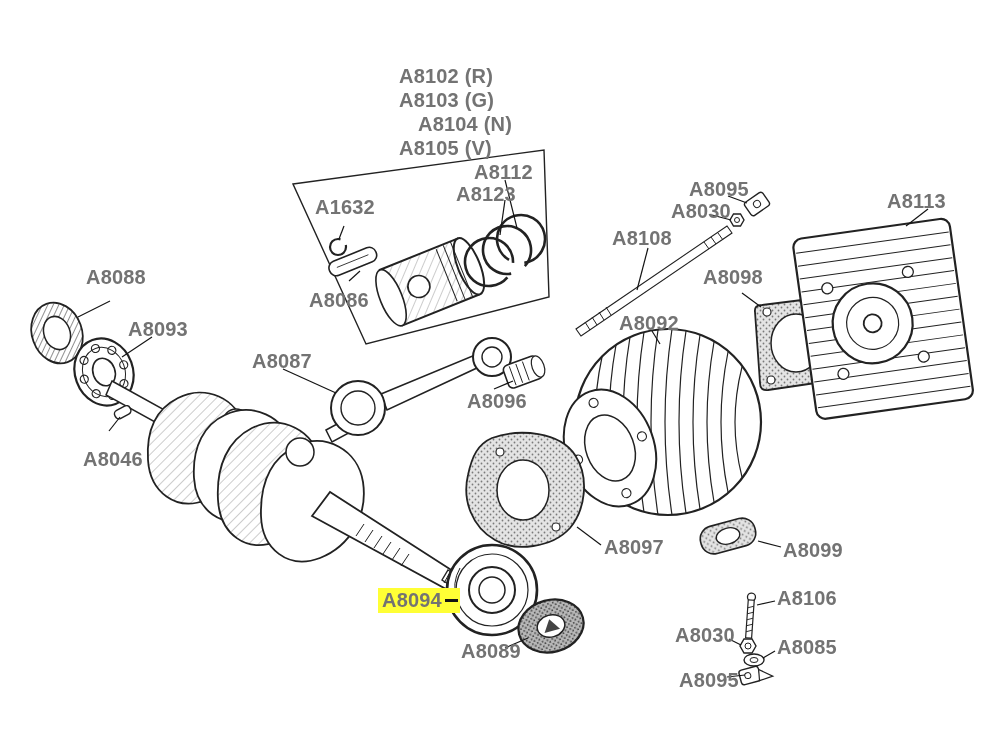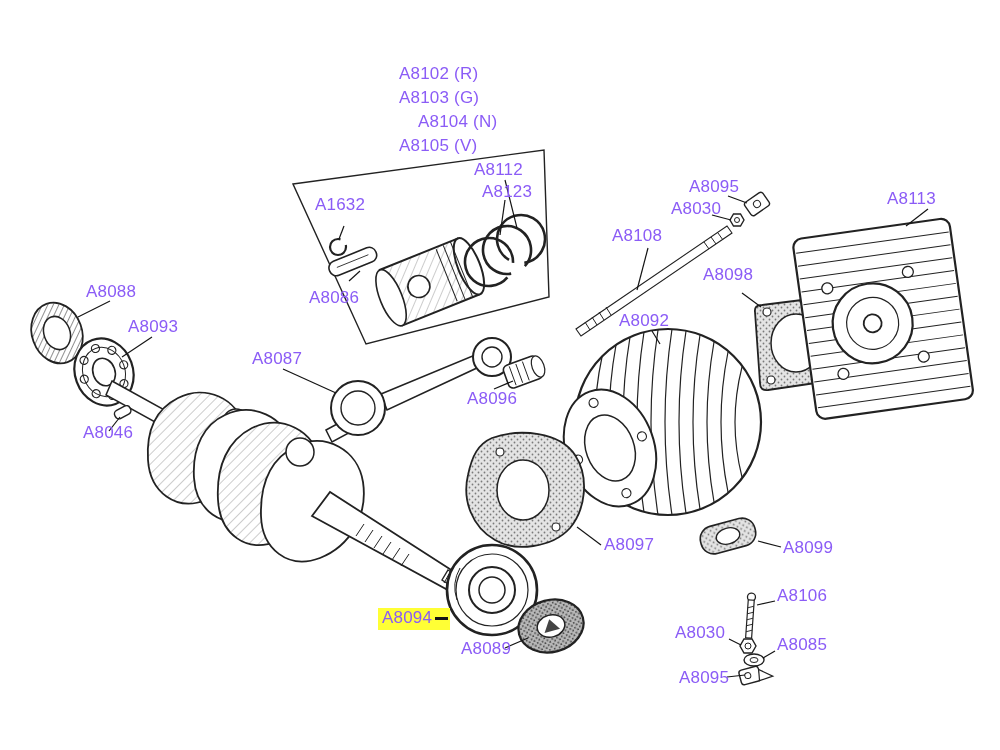--- a/index.html
+++ b/index.html
@@ -2,26 +2,26 @@
 <html><head>
 <meta charset="utf-8">
 <style>
   html,body{margin:0;padding:0;}
   .stage{
     position:relative;width:1000px;height:750px;background:#ffffff;
     font-family:"Liberation Sans",sans-serif;overflow:hidden;
   }
   .stage svg{position:absolute;left:0;top:0;}
   .lbl{
-    position:absolute;font-weight:normal;font-size:17px;color:#8b5cf6;
+    position:absolute;font-weight:bold;font-size:20px;color:#737373;
     white-space:nowrap;letter-spacing:.2px;line-height:1.1;
   }
   .lbl.hl{
     background:#ffff35;padding:1px 2px 2px 4px;
-    display:flex;align-items:center;gap:3px;margin-top:20px;
+    display:flex;align-items:center;gap:3px;
   }
   .dash{display:inline-block;width:13px;height:0;border-top:3px solid #141414;}
 </style>
 </head>
 <body>
 
 <div class="stage">
 
 <svg width="1000" height="750" viewBox="0 0 1000 750">
   <defs>
@@ -298,27 +298,27 @@
     <line x1="505" y1="180" x2="517" y2="228"></line>
     <line x1="505" y1="200" x2="500" y2="235"></line>
   </g>
 </svg>
 
 <div class="lbl" style="left:399px;top:65px">A8102 (R)</div>
 <div class="lbl" style="left:399px;top:89px">A8103 (G)</div>
 <div class="lbl" style="left:418px;top:113px">A8104 (N)</div>
 <div class="lbl" style="left:399px;top:137px">A8105 (V)</div>
 <div class="lbl" style="left:474px;top:161px">A8112</div>
-<div class="lbl" style="left:482px;top:183px">A8123</div>
+<div class="lbl" style="left:456px;top:183px">A8123</div>
 <div class="lbl" style="left:315px;top:196px">A1632</div>
 <div class="lbl" style="left:309px;top:289px">A8086</div>
-<div class="lbl" style="left:86px;top:283px">A8088</div>
+<div class="lbl" style="left:86px;top:266px">A8088</div>
 <div class="lbl" style="left:128px;top:318px">A8093</div>
 <div class="lbl" style="left:252px;top:350px">A8087</div>
-<div class="lbl" style="left:83px;top:424px">A8046</div>
+<div class="lbl" style="left:83px;top:448px">A8046</div>
 <div class="lbl" style="left:467px;top:390px">A8096</div>
 <div class="lbl" style="left:689px;top:178px">A8095</div>
 <div class="lbl" style="left:671px;top:200px">A8030</div>
 <div class="lbl" style="left:612px;top:227px">A8108</div>
 <div class="lbl" style="left:703px;top:266px">A8098</div>
 <div class="lbl" style="left:887px;top:190px">A8113</div>
 <div class="lbl" style="left:619px;top:312px">A8092</div>
 <div class="lbl" style="left:604px;top:536px">A8097</div>
 <div class="lbl" style="left:783px;top:539px">A8099</div>
 

